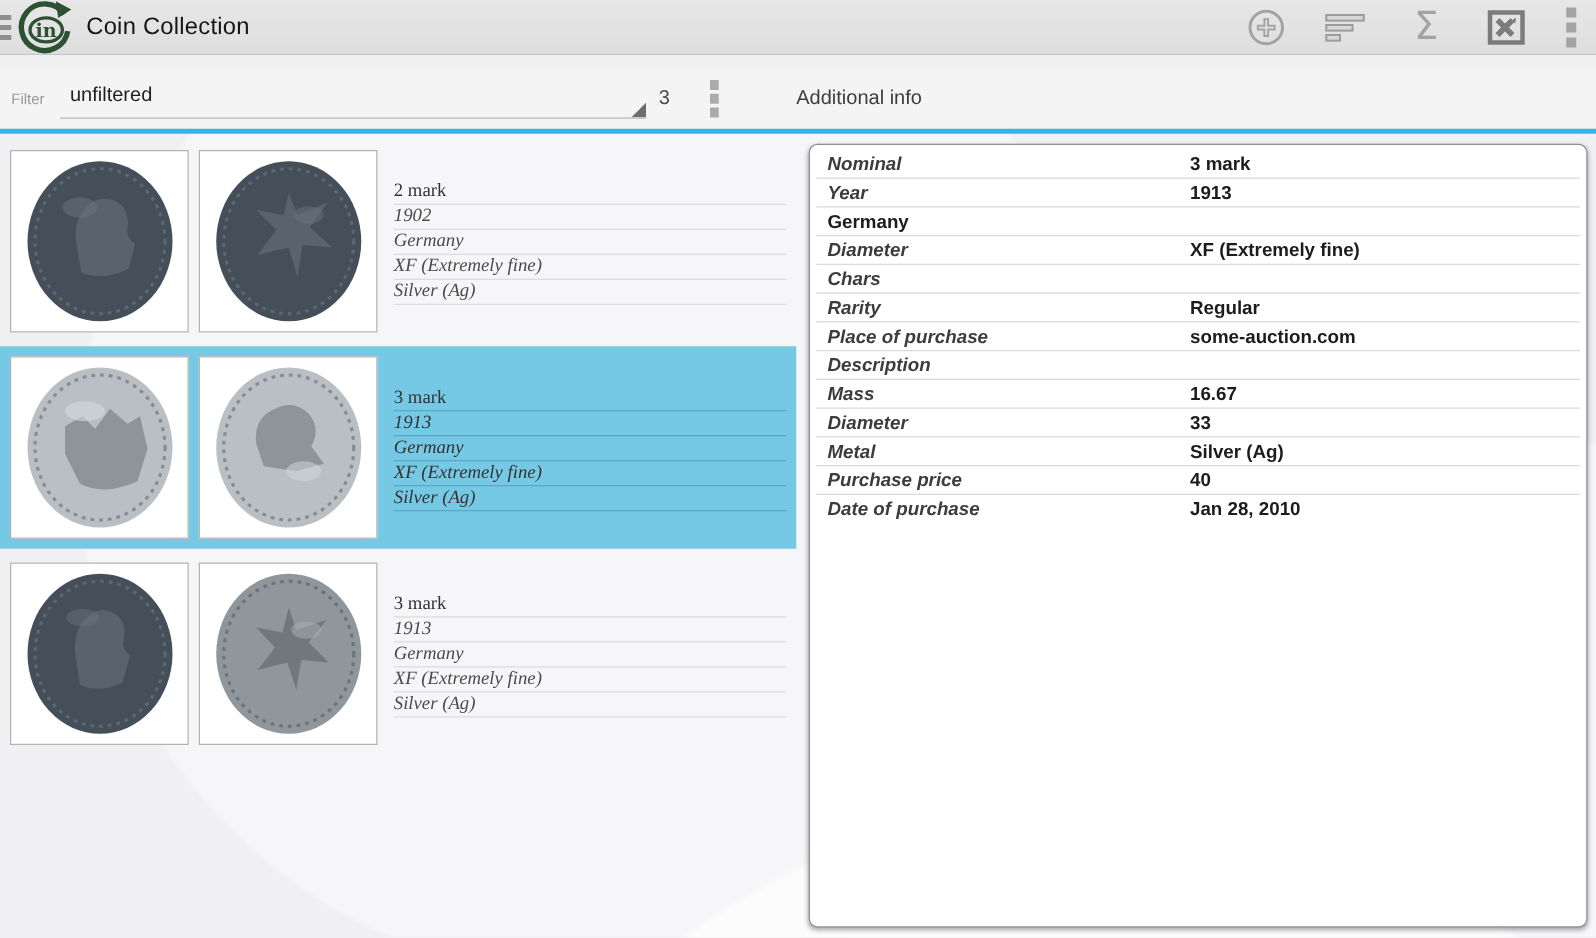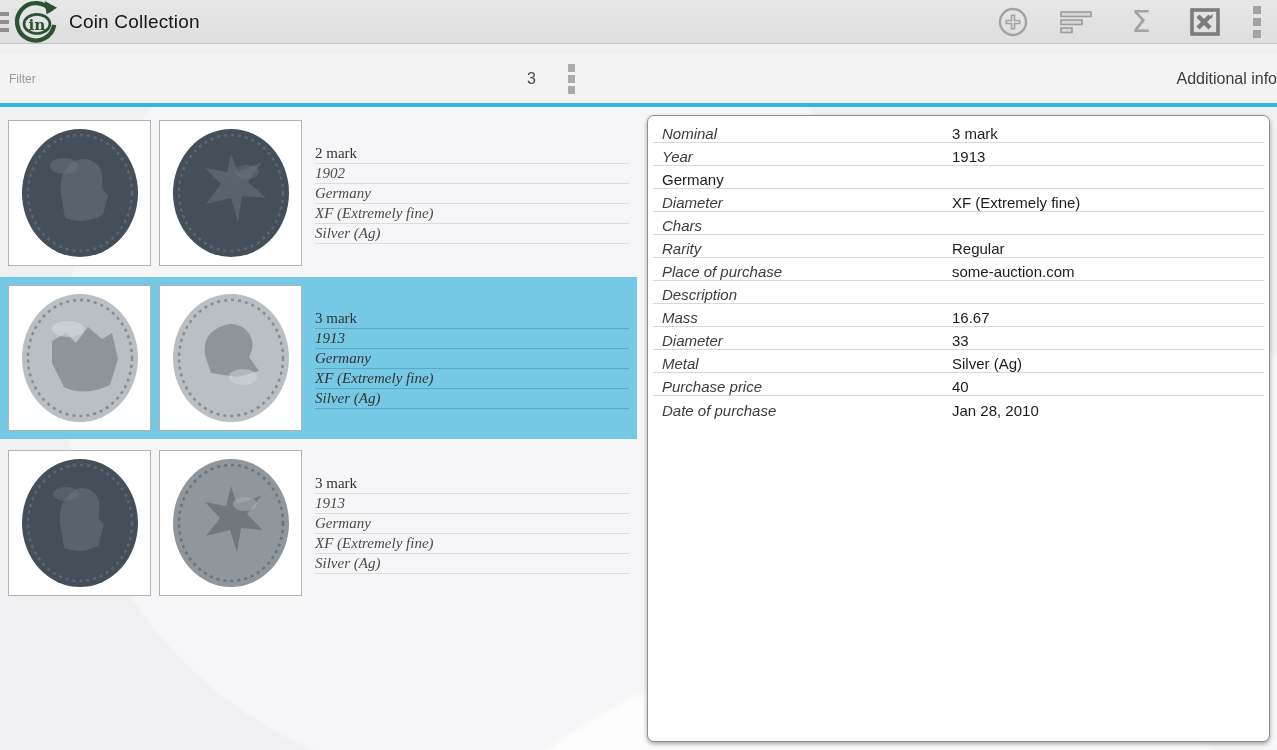--- a/index.html
+++ b/index.html
@@ -59,21 +59,21 @@
   .filter-value { font-size:16px; color:#1f1f1f; padding-left:8px; }
   .spinner-caret {
     position:absolute; right:0; bottom:0; width:12px; height:12px;
     background:#6d6d6d;
     clip-path:polygon(100% 0,100% 100%,0 100%);
   }
   .filter-count { position:absolute; right:101px; top:0; bottom:0; display:flex; align-items:center; font-size:16px; color:#4d4d4d; }
   .filter-menu-btn { position:absolute; right:62px; top:0; bottom:0; display:flex; align-items:center; }
   .filter-menu-btn .dots { display:flex; flex-direction:column; gap:3px; }
   .filter-menu-btn .dots i { width:7px; height:8px; background:#ababab; display:block; }
-  .toolbar-right { flex:1; display:flex; align-items:center; justify-content:flex-end; }
+  .toolbar-right { flex:1; display:flex; align-items:center; justify-content:flex-start; }
   .panel-title { font-size:16px; color:#3d3d3d; }
 
   .accent-line { position:absolute; left:0; top:103px; width:100%; height:4px; z-index:4; }
 
   
   .coin-list {
     position:absolute; left:0; top:107px; width:637px; bottom:0;
     padding-top:5px; z-index:1;
   }
   .list-item {
@@ -101,23 +101,23 @@
   .coin-steel  .base { fill:#8f979c; } .coin-steel  .rim { stroke:#6c747a; } .coin-steel  .motif { fill:#70787e; } .coin-steel .hl { fill:#aab1b5; }
 
   
   .detail-card {
     position:absolute; left:647px; top:115px; width:623px; height:627px;
     background:#fff; border:1px solid #8f8f8f; border-radius:7px;
     box-shadow:0 2px 4px rgba(0,0,0,.35);
     padding-top:4px; z-index:2; overflow:hidden;
   }
   .detail-row {
-    height:23px; display:flex; align-items:flex-end;
+    height:23px; display:flex; align-items:center;
     border-bottom:1px solid #d9d9d9;
-    margin:0 5px; padding-left:9px;
+    margin:0 5px; padding-left:9px;font-weight:bold;
   }
   .detail-row:last-child { border-bottom:none; }
   .detail-label { width:290px; font-size:15px; font-style:italic; color:#3c3c3c; flex:0 0 auto; }
   .detail-value { font-size:15px; color:#1c1c1c; }
 
   .icon-svg { display:block; }
 </style>
 </head>
 <body>
 
@@ -168,20 +168,24 @@
           <i></i>
           <i></i>
         </div>
     </div>
   </div>
 </div>
 
 <div class="toolbar">
   <div class="toolbar-left">
     <span class="filter-label">Filter</span>
+    <div class="filter-spinner">
+      <span class="filter-value">unfiltered</span>
+      <span class="spinner-caret"></span>
+    </div>
     <span class="filter-count">3</span>
     <div class="filter-menu-btn">
       <div class="dots">
           <i></i>
           <i></i>
           <i></i>
         </div>
     </div>
   </div>
   <div class="toolbar-right">

